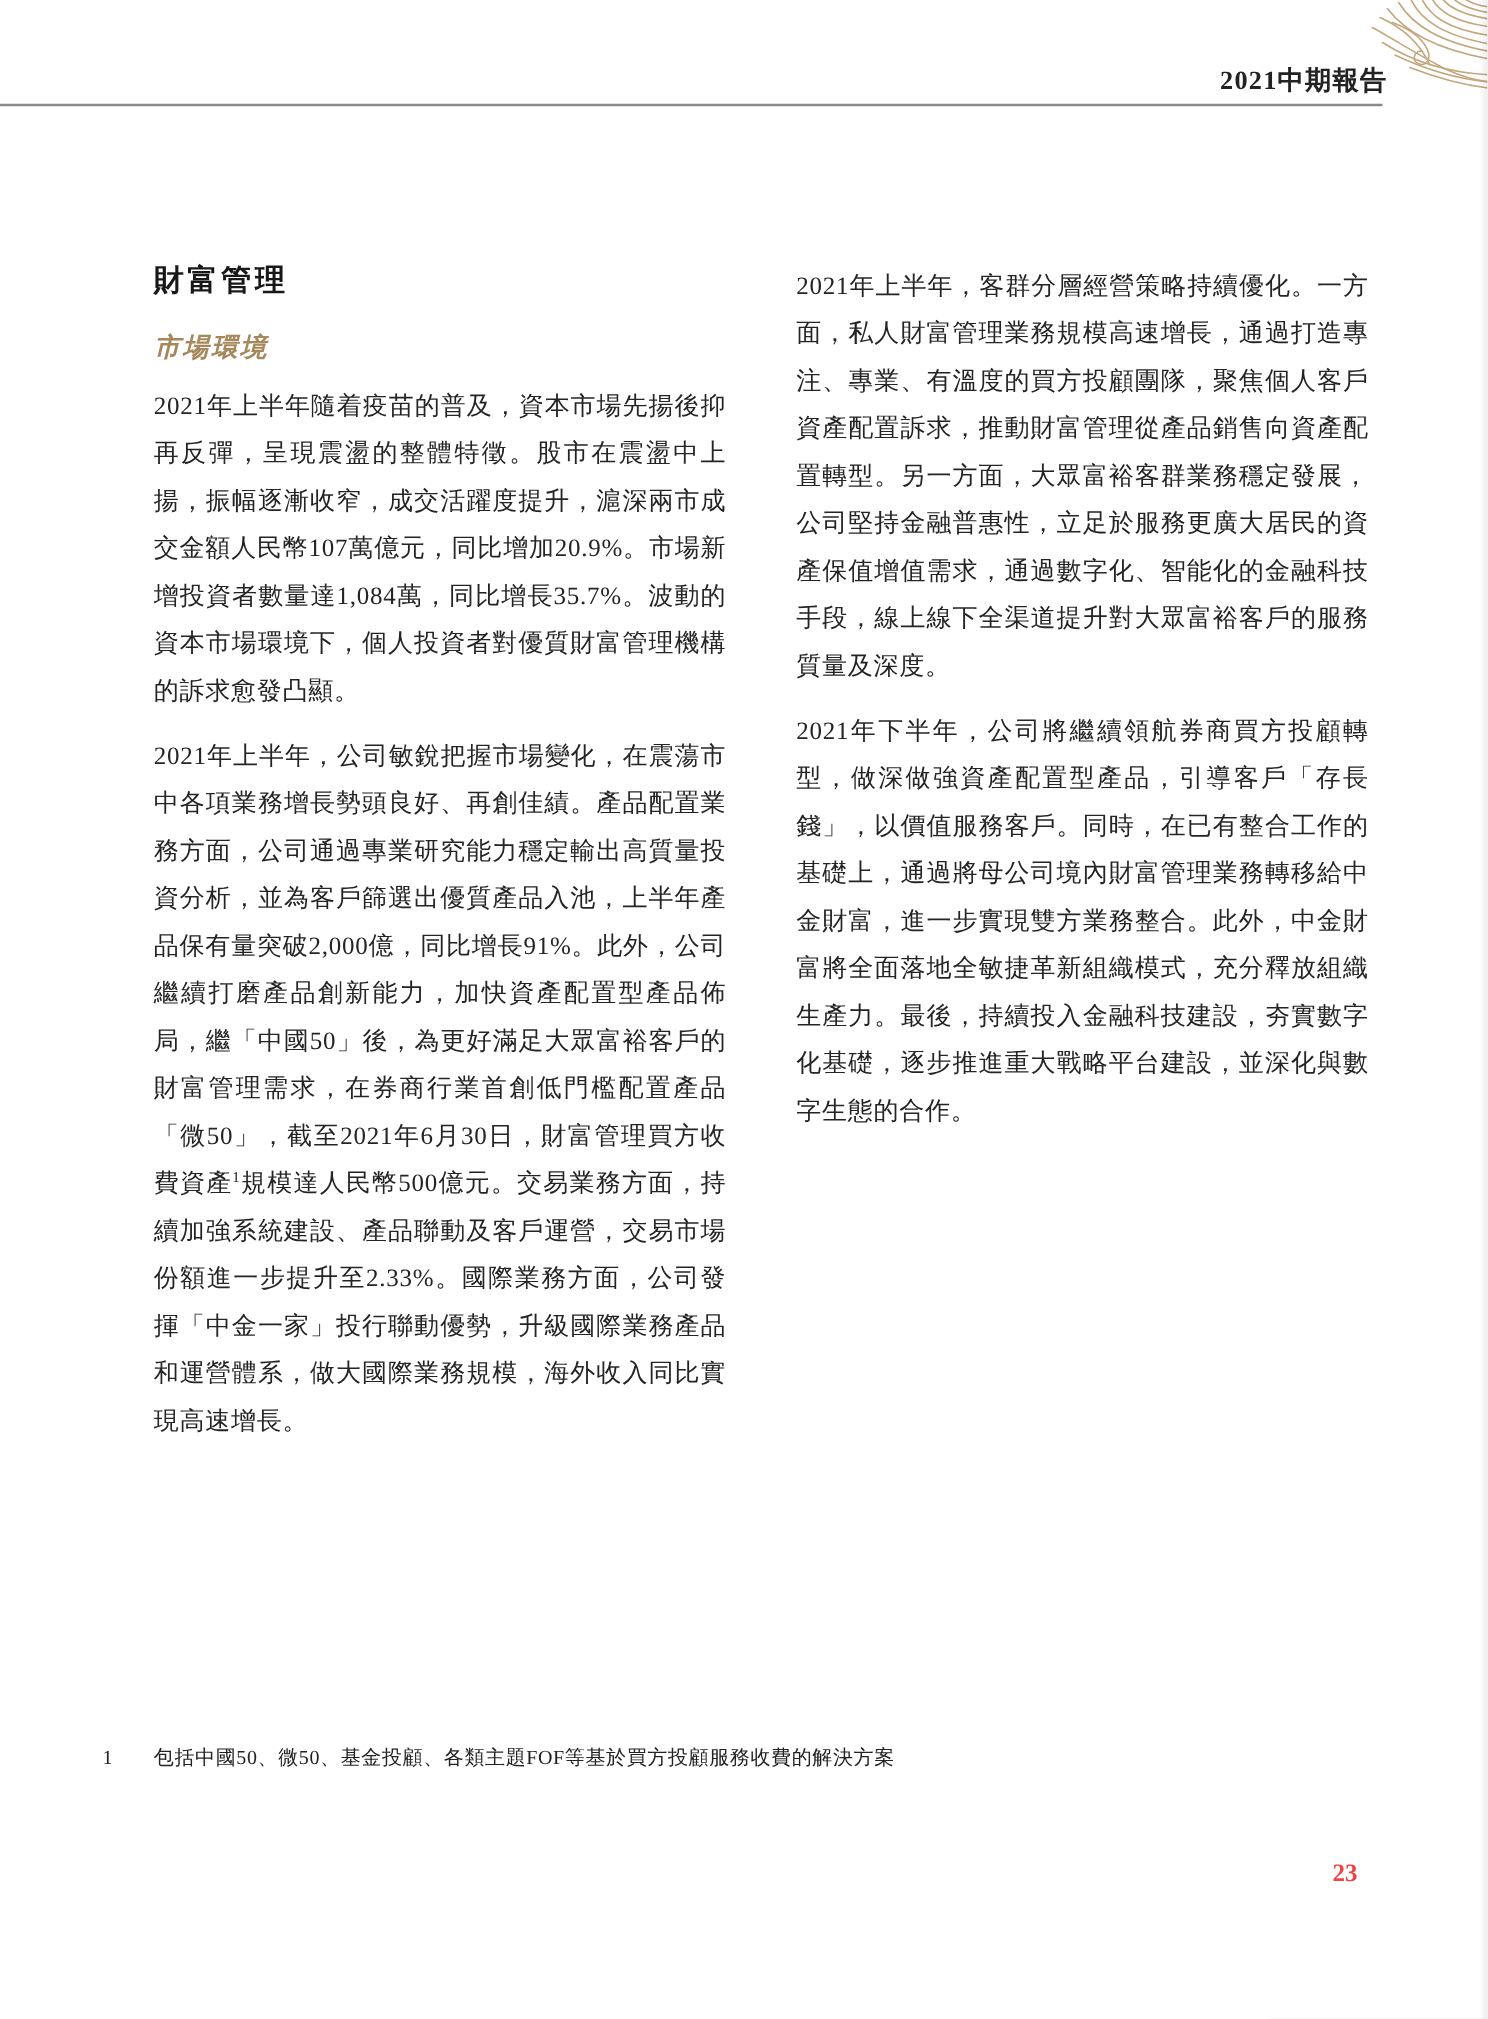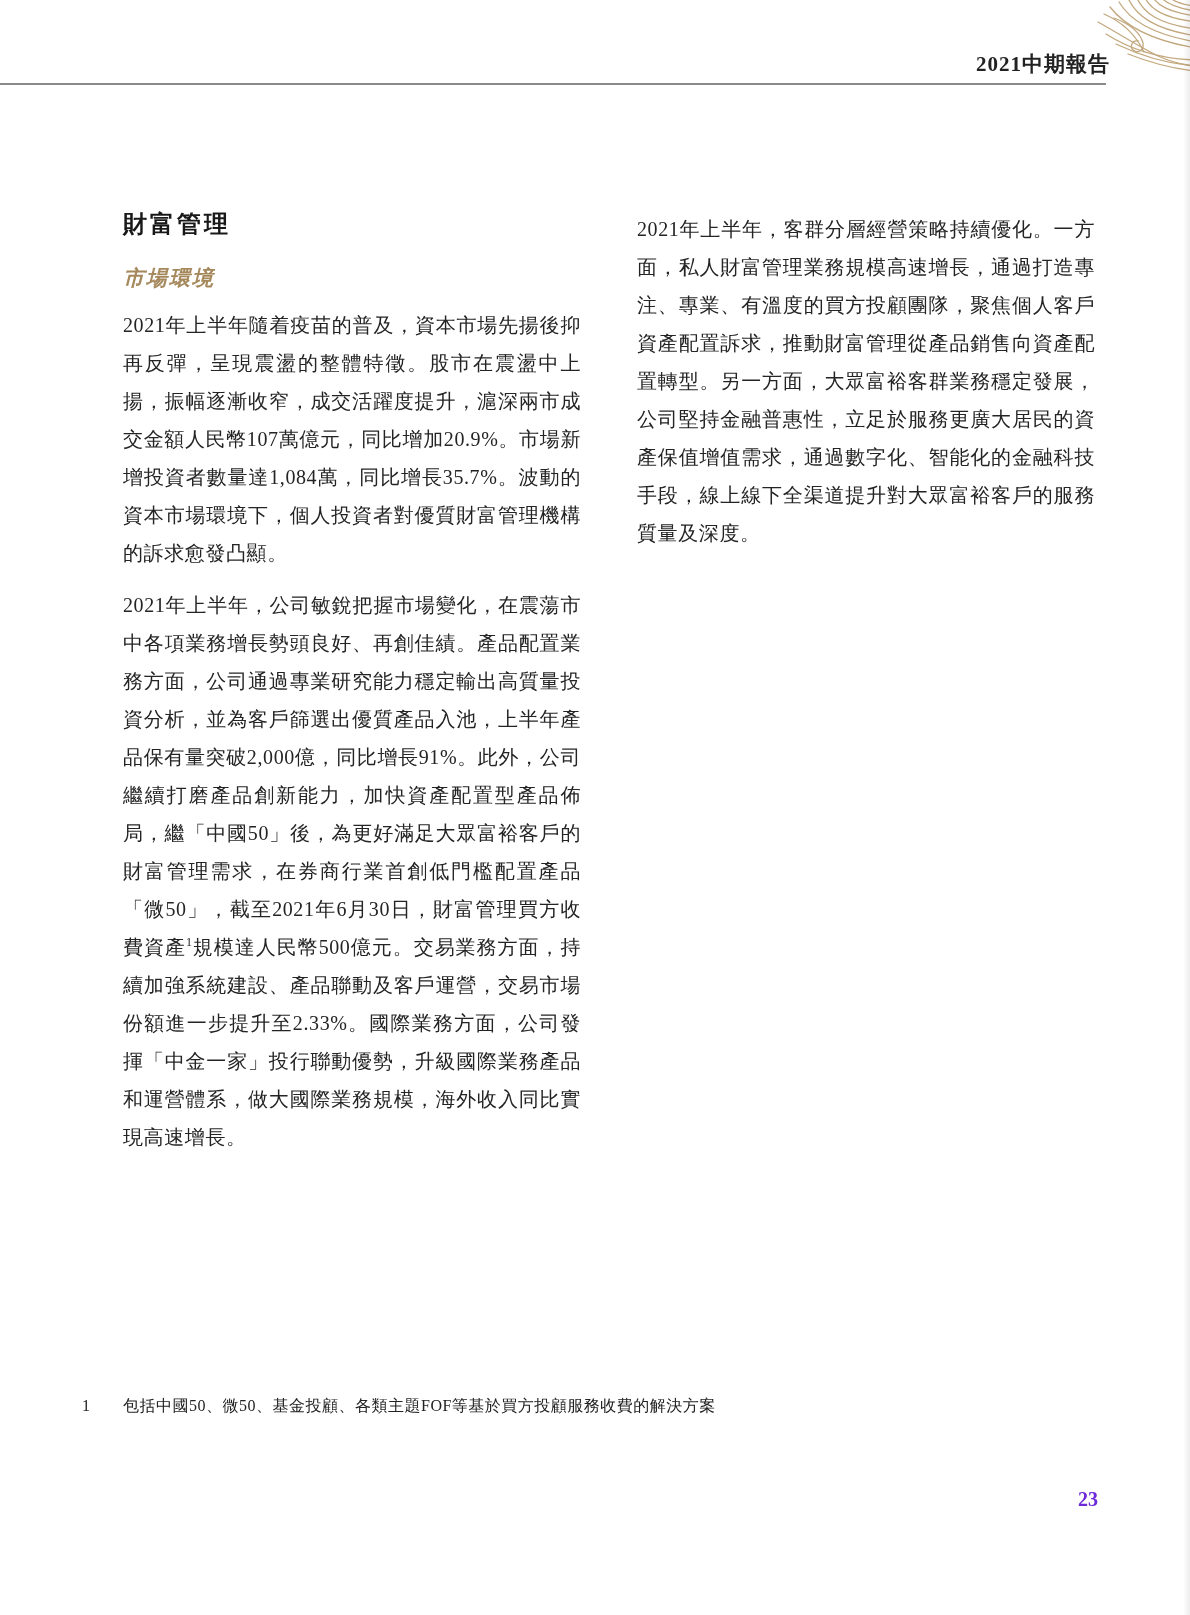--- a/index.html
+++ b/index.html
@@ -59,22 +59,22 @@
   }
   .body-p sup { font-size: 12px; line-height: 0; }
   .right-col .body-p.first { margin-top: 10px; }
   .right-col .body-p.spaced { margin-top: 32px; }
   .footnote {
     position: absolute; left: 82px; top: 1396px; right: 95px;
     font-size: 16px; color: #222; letter-spacing: 0.5px;
   }
   .footnote .fn-num { display: inline-block; width: 41px; }
   .page-number {
-    position: absolute; top: 1488px; right: 92px;
-    font-size: 20px; font-weight: bold; color: #6d28d9;
+    position: absolute; top: 1488px; right: 104px;
+    font-size: 20px; font-weight: bold; color: #ef4444;
   }
 </style>
 </head>
 <body>
 
 <div class="page">
 
   <div class="logo">
     <svg width="140" height="78" viewBox="0 0 140 78" fill="none" xmlns="http://www.w3.org/2000/svg">
       <g stroke="#c3a87e" stroke-width="1.3" fill="none" stroke-linecap="round">
@@ -105,20 +105,21 @@
 
     <div class="col left-col">
       <h2 class="section-heading">財富管理</h2>
       <h3 class="gold-sub">市場環境</h3>
       <p class="body-p">2021年上半年隨着疫苗的普及，資本市場先揚後抑再反彈，呈現震盪的整體特徵。股市在震盪中上揚，振幅逐漸收窄，成交活躍度提升，滬深兩市成交金額人民幣107萬億元，同比增加20.9%。市場新增投資者數量達1,084萬，同比增長35.7%。波動的資本市場環境下，個人投資者對優質財富管理機構的訴求愈發凸顯。</p>
       <p class="body-p"><span>2021年上半年，公司敏銳把握市場變化，在震蕩市中各項業務增長勢頭良好、再創佳績。產品配置業務方面，公司通過專業研究能力穩定輸出高質量投資分析，並為客戶篩選出優質產品入池，上半年產品保有量突破2,000億，同比增長91%。此外，公司繼續打磨產品創新能力，加快資產配置型產品佈局，繼「中國50」後，為更好滿足大眾富裕客戶的財富管理需求，在券商行業首創低門檻配置產品「微50」，截至2021年6月30日，財富管理買方收費資產</span><sup>1</sup><span>規模達人民幣500億元。交易業務方面，持續加強系統建設、產品聯動及客戶運營，交易市場份額進一步提升至2.33%。國際業務方面，公司發揮「中金一家」投行聯動優勢，升級國際業務產品和運營體系，做大國際業務規模，海外收入同比實現高速增長。</span></p>
     </div>
 
     <div class="col right-col">
       <p class="body-p first">2021年上半年，客群分層經營策略持續優化。一方面，私人財富管理業務規模高速增長，通過打造專注、專業、有溫度的買方投顧團隊，聚焦個人客戶資產配置訴求，推動財富管理從產品銷售向資產配置轉型。另一方面，大眾富裕客群業務穩定發展，公司堅持金融普惠性，立足於服務更廣大居民的資產保值增值需求，通過數字化、智能化的金融科技手段，線上線下全渠道提升對大眾富裕客戶的服務質量及深度。</p>
+      <p class="body-p">2021年下半年，公司將繼續領航券商買方投顧轉型，做深做強資產配置型產品，引導客戶「存長錢」，以價值服務客戶。同時，在已有整合工作的基礎上，通過將母公司境內財富管理業務轉移給中金財富，進一步實現雙方業務整合。此外，中金財富將全面落地全敏捷革新組織模式，充分釋放組織生產力。最後，持續投入金融科技建設，夯實數字化基礎，逐步推進重大戰略平台建設，並深化與數字生態的合作。</p>
     </div>
 
   </div>
 
   <div class="footnote">
     <span class="fn-num">1</span><span class="fn-text">包括中國50、微50、基金投顧、各類主題FOF等基於買方投顧服務收費的解決方案</span>
   </div>
 
   <div class="page-number">23</div>
 

